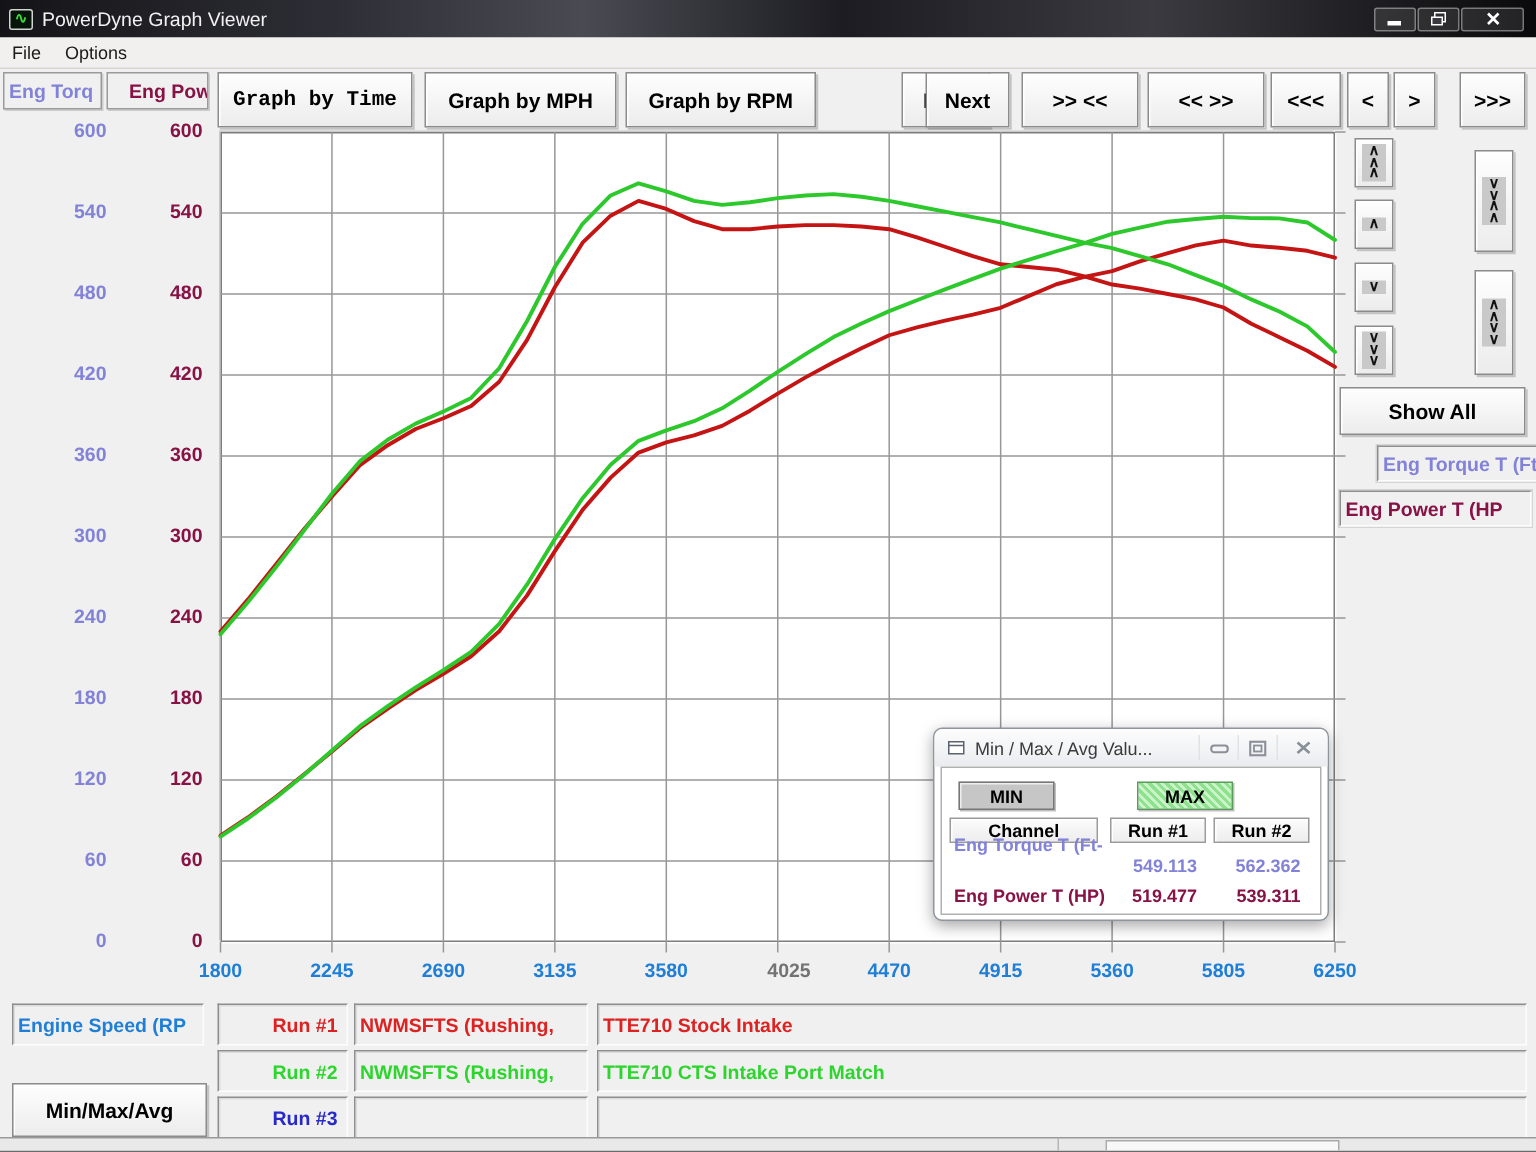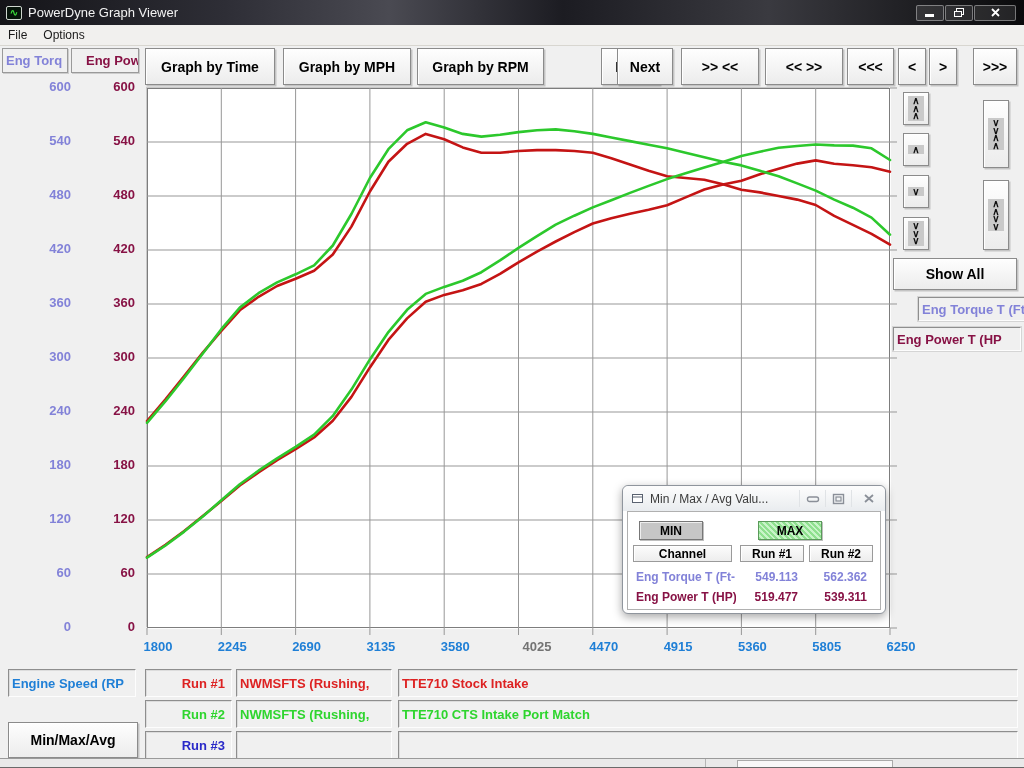--- a/index.html
+++ b/index.html
@@ -32,21 +32,21 @@
     display:flex;align-items:center;font-weight:bold;font-size:13px;padding-left:3px;overflow:hidden;white-space:nowrap;}
 
   
   #plot{left:147px;top:88px;width:743px;height:540px;background:#fff;border:1px solid #7d7d7d;
     box-shadow:1px 1px 0 #fdfdfd, -1px -1px 0 #c9c9c9;}
   #plot-svg{position:absolute;left:-1px;top:-1px;overflow:visible;}
   .ylab{position:absolute;right:0;font-weight:bold;font-size:13px;height:16px;line-height:16px;}
   #torque-scale{left:0;top:0;width:71px;height:768px;text-align:right;}
   #power-scale{left:0;top:0;width:135px;height:768px;text-align:right;}
   #x-scale{left:147px;top:639px;width:743px;height:18px;}
-  .xlab{position:absolute;transform:translateX(-50%);font-weight:bold;font-size:13px;margin-left:11px;}
+  .xlab{position:absolute;transform:translateX(-50%);font-weight:bold;font-size:13px;}
 
   
   .chevbtn .pad{background:#c9c9c9;padding:1px 4px;}
   .chev{white-space:pre;font-size:10px;line-height:7.5px;font-weight:bold;color:#111;text-align:center;}
   .chanbox{background:#f0f0f0;border:1px solid;border-color:#8e8e8e #fdfdfd #fdfdfd #8e8e8e;
     display:flex;align-items:center;font-weight:bold;font-size:13px;padding-left:3px;white-space:nowrap;overflow:hidden;
     box-shadow:0 0 0 1px #d5d5d5;}
 
   
   #mmwin{left:622px;top:485px;width:264px;height:129px;background:#fff;border:1px solid #8f959d;border-radius:6px;
@@ -104,21 +104,21 @@
   </div>
 
   <div id="menubar" class="abs">
     <span class="menu-item">File</span>
     <span class="menu-item">Options</span>
   </div>
 
   <div class="abs axisbox" style="left: 2px; top: 48px; width: 66px; height: 25px; color: rgb(130, 130, 216);">Eng Torq</div>
   <div class="abs axisbox" style="left: 71px; top: 48px; width: 68px; height: 25px; color: rgb(135, 18, 69); padding-left: 14px;">Eng Powe</div>
 
-  <div class="abs btn" style="left:145px;top:48px;width:130px;height:37px;">Graph by Time</div>
+  <div class="abs btn" style="left:145px;top:48px;width:130px;height:37px;font-family:Liberation Mono, monospace;">Graph by Time</div>
   <div class="abs btn" style="left:283px;top:48px;width:128px;height:37px;">Graph by MPH</div>
   <div class="abs btn" style="left:417px;top:48px;width:127px;height:37px;">Graph by RPM</div>
   <div class="abs btn" style="left:553px;top:48px;width:59px;height:37px;margin-left:48px;">Prev</div>
   <div class="abs btn" style="left:617px;top:48px;width:56px;height:37px;">Next</div>
   <div class="abs btn" style="left:681px;top:48px;width:78px;height:37px;">&gt;&gt; &lt;&lt;</div>
   <div class="abs btn" style="left:765px;top:48px;width:78px;height:37px;">&lt;&lt; &gt;&gt;</div>
   <div class="abs btn" style="left:847px;top:48px;width:47px;height:37px;">&lt;&lt;&lt;</div>
   <div class="abs btn" style="left:898px;top:48px;width:28px;height:37px;">&lt;</div>
   <div class="abs btn" style="left:929px;top:48px;width:28px;height:37px;">&gt;</div>
   <div class="abs btn" style="left:973px;top:48px;width:44px;height:37px;">&gt;&gt;&gt;</div>
@@ -285,21 +285,21 @@
         </div>
       </div>
     </div>
     <div id="mm-body">
       <div id="mm-min" class="mm-toggle" style="left:11px;top:9px;width:64px;height:19px;">MIN</div>
       <div id="mm-max" class="mm-toggle" style="left:130px;top:9px;width:64px;height:19px;text-align:center;">MAX</div>
       <div class="mm-head" style="left:5px;top:33px;width:99px;height:17px;">Channel</div>
       <div class="mm-head" style="left:112px;top:33px;width:64px;height:17px;">Run #1</div>
       <div class="mm-head" style="left:181px;top:33px;width:64px;height:17px;">Run #2</div>
 
-      <div class="mm-chan" style="left: 8px; top: 58px; width: 100px; color: rgb(130, 130, 216);">Eng Torque T (Ft-</div>
+      <div class="mm-chan" style="left: 8px; top: 44px; width: 100px; color: rgb(130, 130, 216);">Eng Torque T (Ft-</div>
       <div class="mm-val" style="left: 112px; top: 58px; width: 58px; color: rgb(130, 130, 216);">549.113</div>
       <div class="mm-val" style="left: 181px; top: 58px; width: 58px; color: rgb(130, 130, 216);">562.362</div>
 
       <div class="mm-chan" style="left: 8px; top: 78px; width: 100px; color: rgb(135, 18, 69);">Eng Power T (HP)</div>
       <div class="mm-val" style="left: 112px; top: 78px; width: 58px; color: rgb(135, 18, 69);">519.477</div>
       <div class="mm-val" style="left: 181px; top: 78px; width: 58px; color: rgb(135, 18, 69);">539.311</div>
     </div>
   </div>
 
   <div class="abs sunk txtbox" style="left: 8px; top: 669px; width: 128px; height: 28px; color: rgb(31, 127, 214);">Engine Speed (RP</div>

